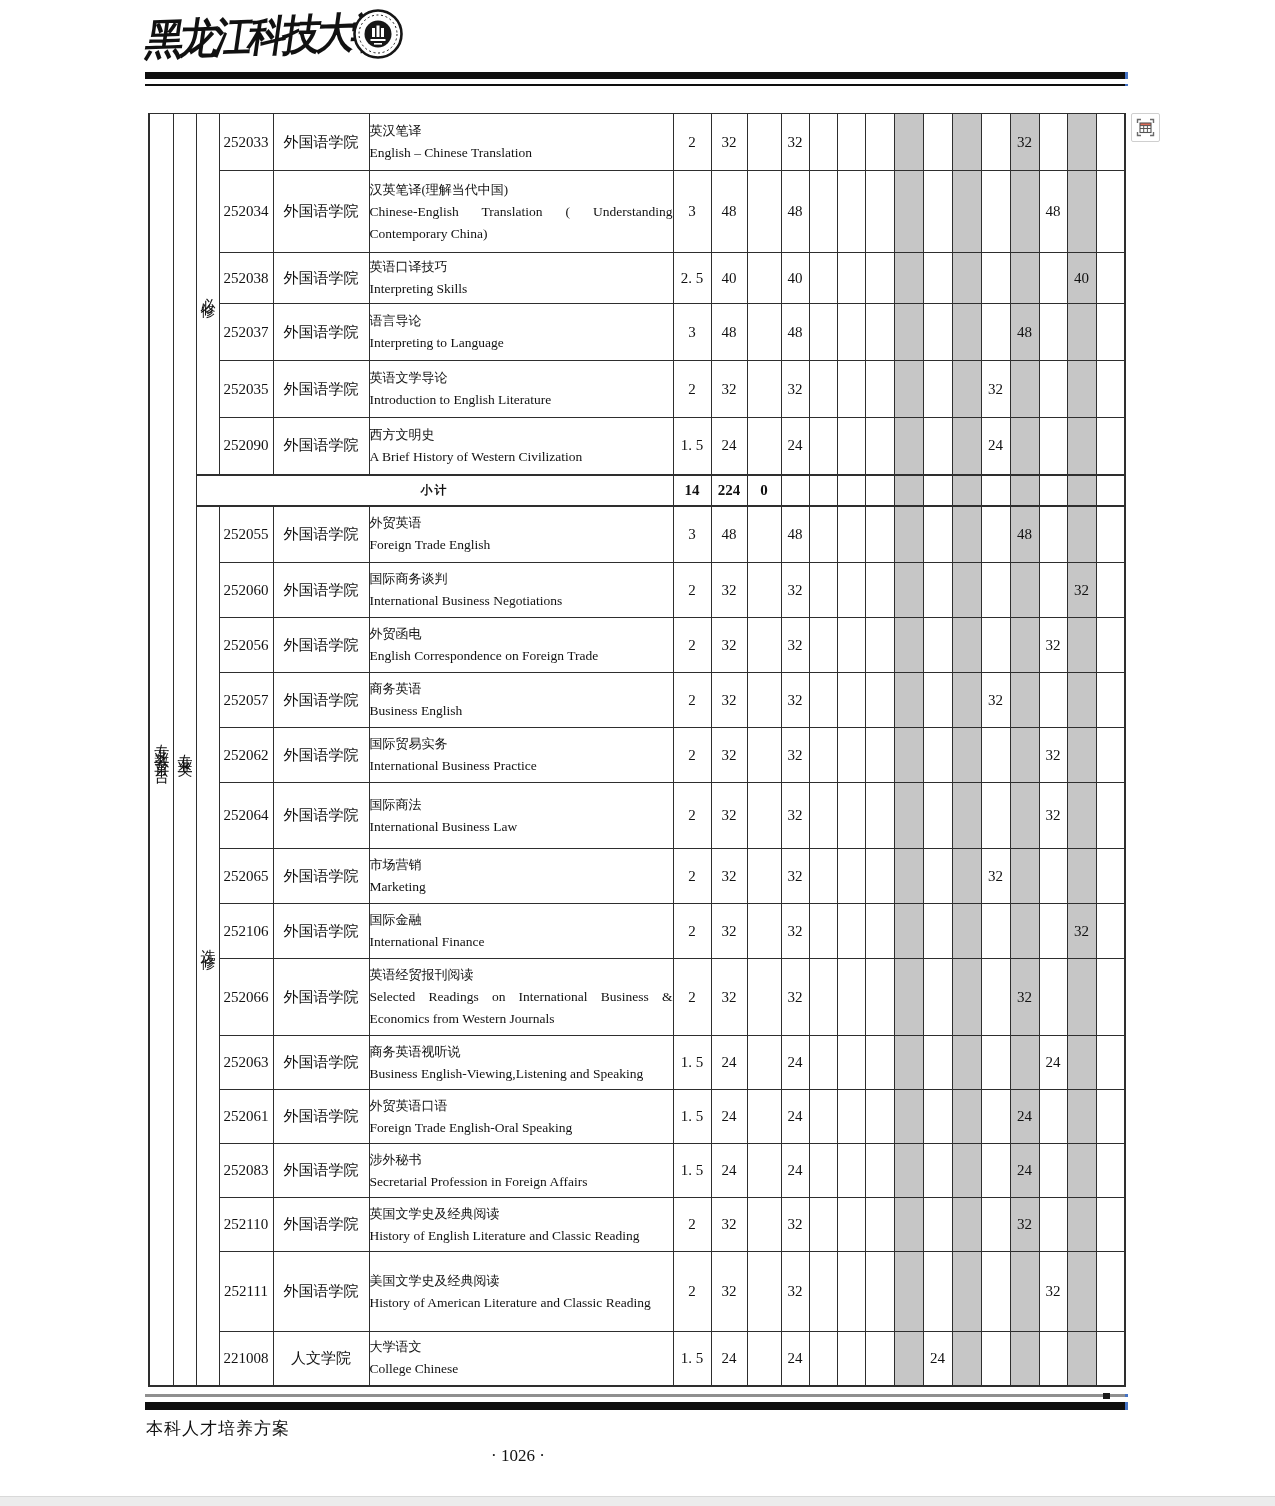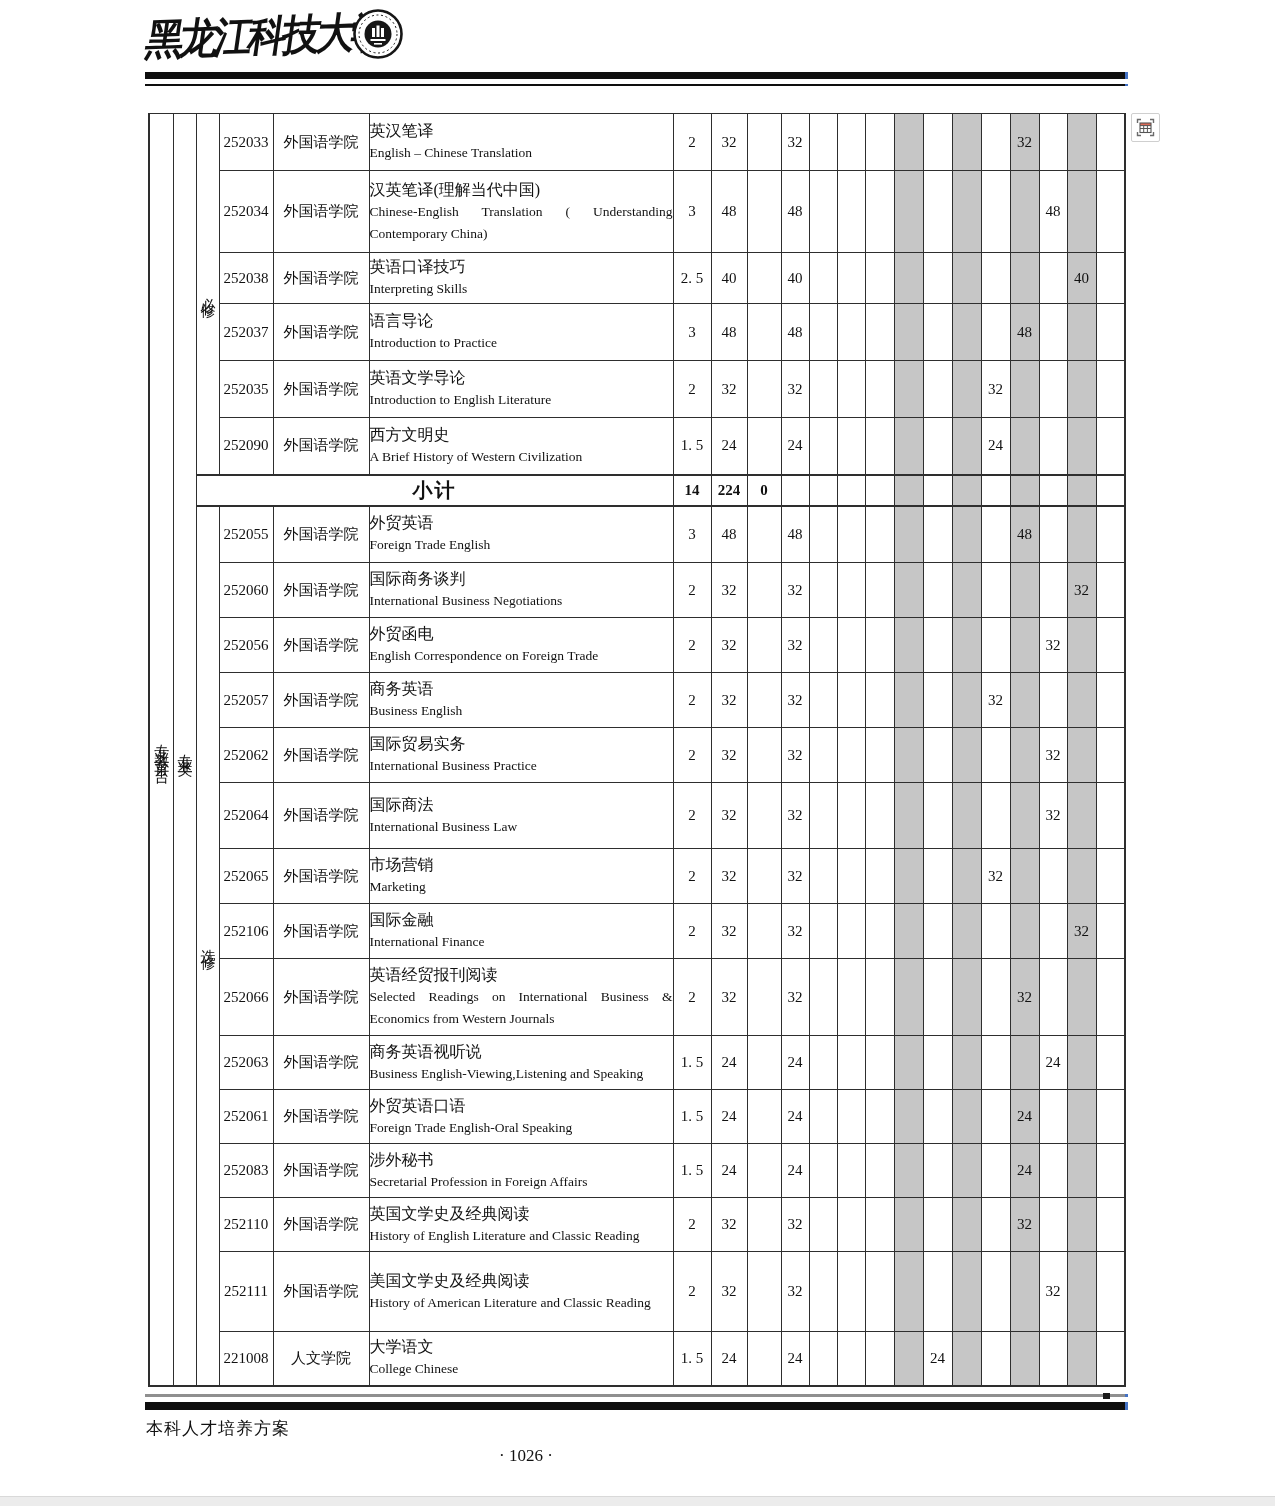--- a/index.html
+++ b/index.html
@@ -23,38 +23,38 @@
 
   
   table.cur{position:absolute;left:148px;top:113px;width:976px;border-collapse:collapse;
             table-layout:fixed;}
   table.cur{border:2px solid #2e2e2e;border-top:1px solid #2e2e2e;}
   table.cur td{border:1px solid #2e2e2e;padding:0;overflow:hidden;vertical-align:middle;}
   td.num{text-align:center;font-size:15px;}
   td.code{text-align:center;font-size:15px;}
   td.dept{text-align:center;font-size:15px;}
   td.name{text-align:left;padding:2px 4px 2px 5px;}
-  td.name .cn{font-size:16px;line-height:22px;}
+  td.name .cn{font-size:13px;line-height:22px;}
   td.name .en{font-size:13.5px;line-height:22px;text-align:justify;}
   td.gray{background:#c6c6c6;}
   td.vcell{text-align:center;}
   .vert{writing-mode:vertical-rl;text-orientation:upright;font-size:15px;display:inline-block;}
   .ls5{letter-spacing:5px;} .ls4{letter-spacing:4px;} .ls7{letter-spacing:7px;}
   tr.subtotal td{border-top:2px solid #2e2e2e;border-bottom:2px solid #2e2e2e;}
-  tr.subtotal .subl{text-align:center;font-weight:bold;font-size:20px;letter-spacing:2px;}
+  tr.subtotal .subl{text-align:center;font-weight:bold;font-size:12px;letter-spacing:2px;}
   tr.subtotal .num{font-weight:bold;}
 
   
   .frule{position:absolute;left:145px;width:983px;}
   .line-bot{top:1394px;height:3px;background:#8f8f8f;}
   .line-bot .sq{position:absolute;right:18px;top:-1px;width:7px;height:6px;background:#1a1a1a;}
   .bar-bot{top:1402px;height:8px;background:#0e0e0e;}
   .frule .cap{position:absolute;right:0;top:0;bottom:0;width:3px;background:#4472c4;}
   .doc-title{position:absolute;left:146px;top:1417px;font-size:17px;letter-spacing:1px;}
-  .page-num{position:absolute;left:15px;top:1446px;width:1022px;text-align:center;font-size:17px;}
+  .page-num{position:absolute;left:7px;top:1446px;width:1022px;text-align:center;font-size:17px;}
   .bottom-band{position:absolute;left:0;top:1496px;width:1275px;height:10px;background:#ececec;
                border-top:1px solid #d9d9d9;}
 </style>
 </head>
 <body>
 
 <div class="page">
 
   <div class="uni-name">黑龙江科技大学</div>
   <svg class="seal" width="52" height="52" viewBox="0 0 52 52">
@@ -190,21 +190,21 @@
           <td class="num sem"></td>
           <td class="num sem gray">40</td>
           <td class="num sem"></td>
         </tr>
         <tr style="height: 57px;">
           <td class="code">252037</td>
           <td class="dept">外国语学院</td>
           <td class="name">
             <div>
               <div class="cn">语言导论</div>
-              <div class="en">Introduction to Practice</div>
+              <div class="en">Interpreting to Language</div>
             </div>
           </td>
           <td class="num">3</td>
           <td class="num">48</td>
           <td class="num"></td>
           <td class="num">48</td>
           <td class="num sem"></td>
           <td class="num sem"></td>
           <td class="num sem"></td>
           <td class="num sem gray"></td>

